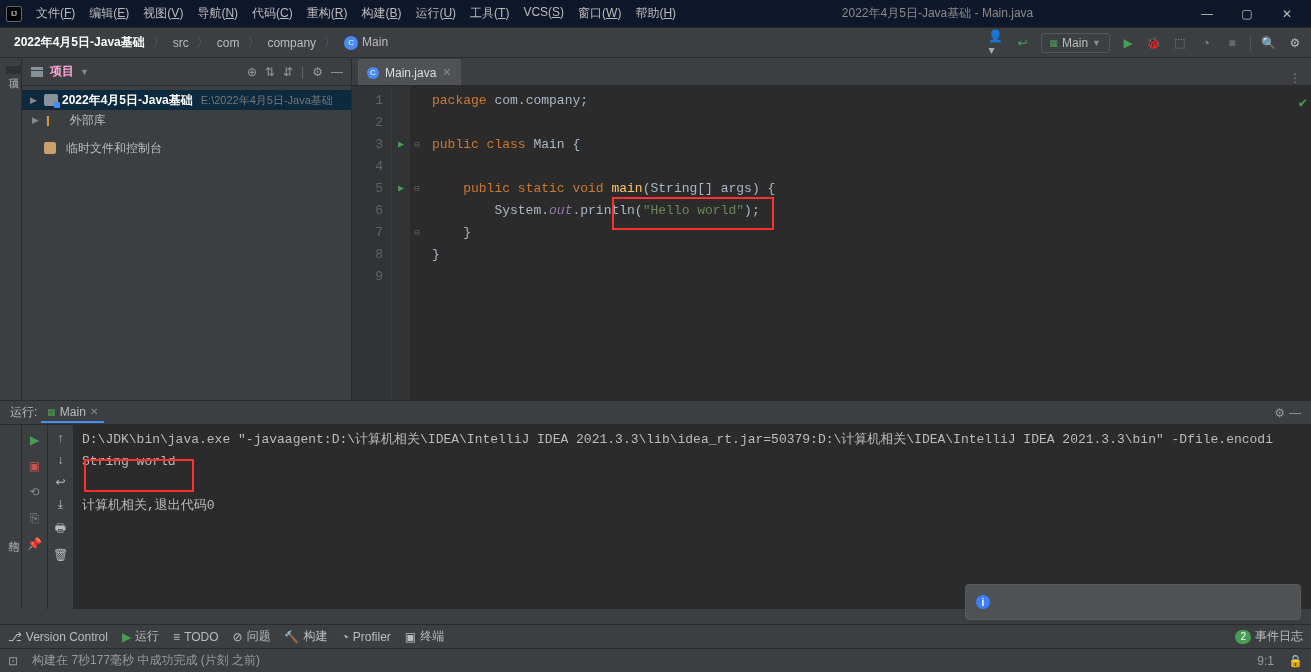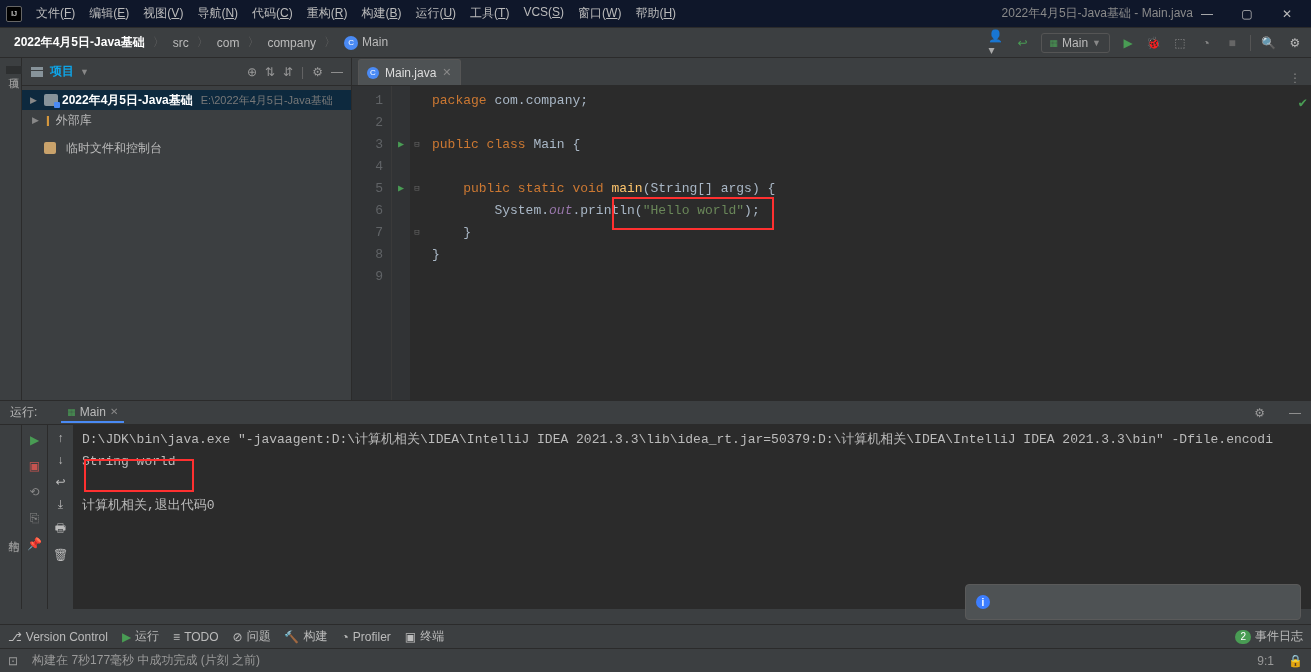--- a/index.html
+++ b/index.html
@@ -2,38 +2,38 @@
 <html><head>
 <meta charset="utf-8">
 <style>
 * { margin:0; padding:0; box-sizing:border-box; }
 body { font-family:"Segoe UI",Arial,sans-serif; font-size:12px; background:#3c3f41; color:#bbbbbb; width:1311px; height:672px; overflow:hidden; position:relative; }
 .titlebar { height:28px; background:#0f172a; display:flex; align-items:center; padding:0 6px; border-bottom:1px solid #2b2b2b; }
 .titlebar .logo { width:16px; height:16px; background:#000; border:1px solid #666; margin-right:8px; border-radius:2px; display:flex; align-items:center; justify-content:center; font-size:8px; color:#fff;}
 .titlebar .menus { display:flex; gap:2px; }
 .titlebar .menus span { padding:3px 6px; cursor:default; }
 .titlebar .menus u { text-decoration:underline; }
-.titlebar .title { flex:1; text-align:right; color:#8a8a8a; }
+.titlebar .title { flex:1; text-align:center; color:#8a8a8a; }
 .titlebar .win-controls { display:flex; gap:12px; padding-right:4px; }
 .titlebar .win-controls div { width:28px; height:20px; display:flex; align-items:center; justify-content:center; color:#bbb; }
 .navbar { height:30px; background:#3c3f41; display:flex; align-items:center; padding:0 8px; border-bottom:1px solid #2b2b2b; }
 .navbar .crumb { padding:2px 6px; color:#bbb; }
 .navbar .crumb strong { color:#fff; font-weight:bold; }
 .navbar .sep { color:#666; margin:0 2px;}
 .navbar .class-icon { width:14px; height:14px; border-radius:50%; background:#4a8af4; display:inline-block; vertical-align:middle; margin-right:4px; font-size:8px; text-align:center; line-height:14px; color:#fff;}
 .navbar .spacer { flex:1; }
 .navbar .toolbar { display:flex; align-items:center; gap:10px; }
 .navbar .toolbar .cfg { border:1px solid #555; border-radius:3px; padding:2px 8px; display:flex; align-items:center; gap:4px;}
 .navbar .toolbar .icon { width:16px; height:16px; display:flex; align-items:center; justify-content:center; }
 .main { display:flex; height:342px; }
 .left-gutter { width:22px; background:#3c3f41; border-right:1px solid #2b2b2b; writing-mode:vertical-rl; text-orientation:mixed; padding-top:8px; font-size:11px; color:#999; text-align:left;}
 .project-panel { width:330px; background:#3c3f41; border-right:1px solid #2b2b2b; display:flex; flex-direction:column; }
 .project-panel .header { height:28px; display:flex; align-items:center; padding:0 8px; border-bottom:1px solid #2b2b2b; gap:6px;}
 .project-panel .header .proj-icon { width:14px; height:14px; }
-.project-panel .header .title { font-weight:bold; color:#0ea5e9; }
+.project-panel .header .title { font-weight:bold; color:#f9a8d4; }
 .project-panel .header .sp { flex:1; }
 .project-panel .header .tool-icons { display:flex; gap:8px; color:#999; }
 .project-panel .tree { padding:4px 0; font-size:12px; }
 .project-panel .tree .row { display:flex; align-items:center; height:20px; padding-left:8px; gap:4px; }
 .project-panel .tree .row.sel { background:#0d293e; color:#fff; }
 .project-panel .tree .arrow { width:10px; color:#888; font-size:9px;}
 .project-panel .tree .folder-icon { width:14px; height:12px; background:#87939a; border-radius:2px; position:relative; }
 .project-panel .tree .folder-icon.module::after { content:""; position:absolute; right:-2px; bottom:-2px; width:6px; height:6px; background:#4a8af4; border-radius:1px;}
 .project-panel .tree .lib-icon { color:#e8a33d; font-size:10px; letter-spacing:-2px;}
 .project-panel .tree .scratch-icon { width:12px; height:12px; background:#c9a26b; border-radius:2px; position:relative;}
@@ -56,21 +56,21 @@
 .editor .lines .kw { color:#cc7832; }
 .editor .lines .cls { color:#a9b7c6; }
 .editor .lines .str { color:#6a8759; }
 .editor .lines .fld { color:#9876aa; font-style:italic;}
 .editor .lines .mth { color:#ffc66d; }
 .editor .lines .pkg { color:#a9b7c6; }
 .editor .lines .pu { color:#a9b7c6; }
 .editor .status-stripe { position:absolute; right:4px; top:6px; color:#499c54; font-size:14px;}
 .red-box1 { position:absolute; border:2px solid #ff3030; left:612px; top:197px; width:162px; height:33px; pointer-events:none;}
 .run-panel { border-top:1px solid #2b2b2b; background:#2b2b2b; }
-.run-panel .header { height:24px; background:#3c3f41; display:flex; align-items:center; padding:0 10px; gap:24px; border-bottom:1px solid #2b2b2b;}
+.run-panel .header { height:24px; background:#3c3f41; display:flex; align-items:center; padding:0 10px; gap:4px; border-bottom:1px solid #2b2b2b;}
 .run-panel .header .title { color:#bbb; }
 .run-panel .header .tab { display:flex; align-items:center; gap:4px; padding:2px 6px; border-bottom:2px solid #4a8af4;}
 .run-panel .header .spacer { flex:1;}
 .run-panel .body { display:flex; height:184px; }
 .run-panel .left-gutter2 { width:22px; background:#3c3f41; border-right:1px solid #2b2b2b; display:flex; flex-direction:column; align-items:center; padding-top:30px; gap:6px; writing-mode:vertical-rl;}
 .run-panel .vert-label { font-size:11px; color:#999; }
 .run-panel .controls { width:26px; background:#3c3f41; border-right:1px solid #2b2b2b; display:flex; flex-direction:column; align-items:center; gap:8px; padding-top:6px;}
 .run-panel .controls div { width:18px; height:18px; display:flex; align-items:center; justify-content:center; color:#888; font-size:12px;}
 .run-panel .controls .play { color:#499c54;}
 .run-panel .controls2 { width:26px; background:#3c3f41; border-right:1px solid #2b2b2b; display:flex; flex-direction:column; align-items:center; gap:8px; padding-top:6px;}
@@ -168,21 +168,21 @@
     <div class="tree">
       <div class="row sel">
         <span class="arrow">▶</span>
         <span class="folder-icon module"></span>
         <strong>2022年4月5日-Java基础</strong>
         <span class="path">E:\2022年4月5日-Java基础</span>
       </div>
       <div class="row" style="padding-left:10px;">
         <span class="arrow">▶</span>
         <span class="lib-icon">|||</span>
-        <span style="margin-left:4px;">外部库</span>
+        <span style="margin-left:18px;">外部库</span>
       </div>
       <div class="row" style="padding-left:22px;margin-top:8px;">
         <span class="scratch-icon"></span>
         <span style="margin-left:6px;">临时文件和控制台</span>
       </div>
     </div>
   </div>
 
   <div class="editor">
     <div class="tabs">

